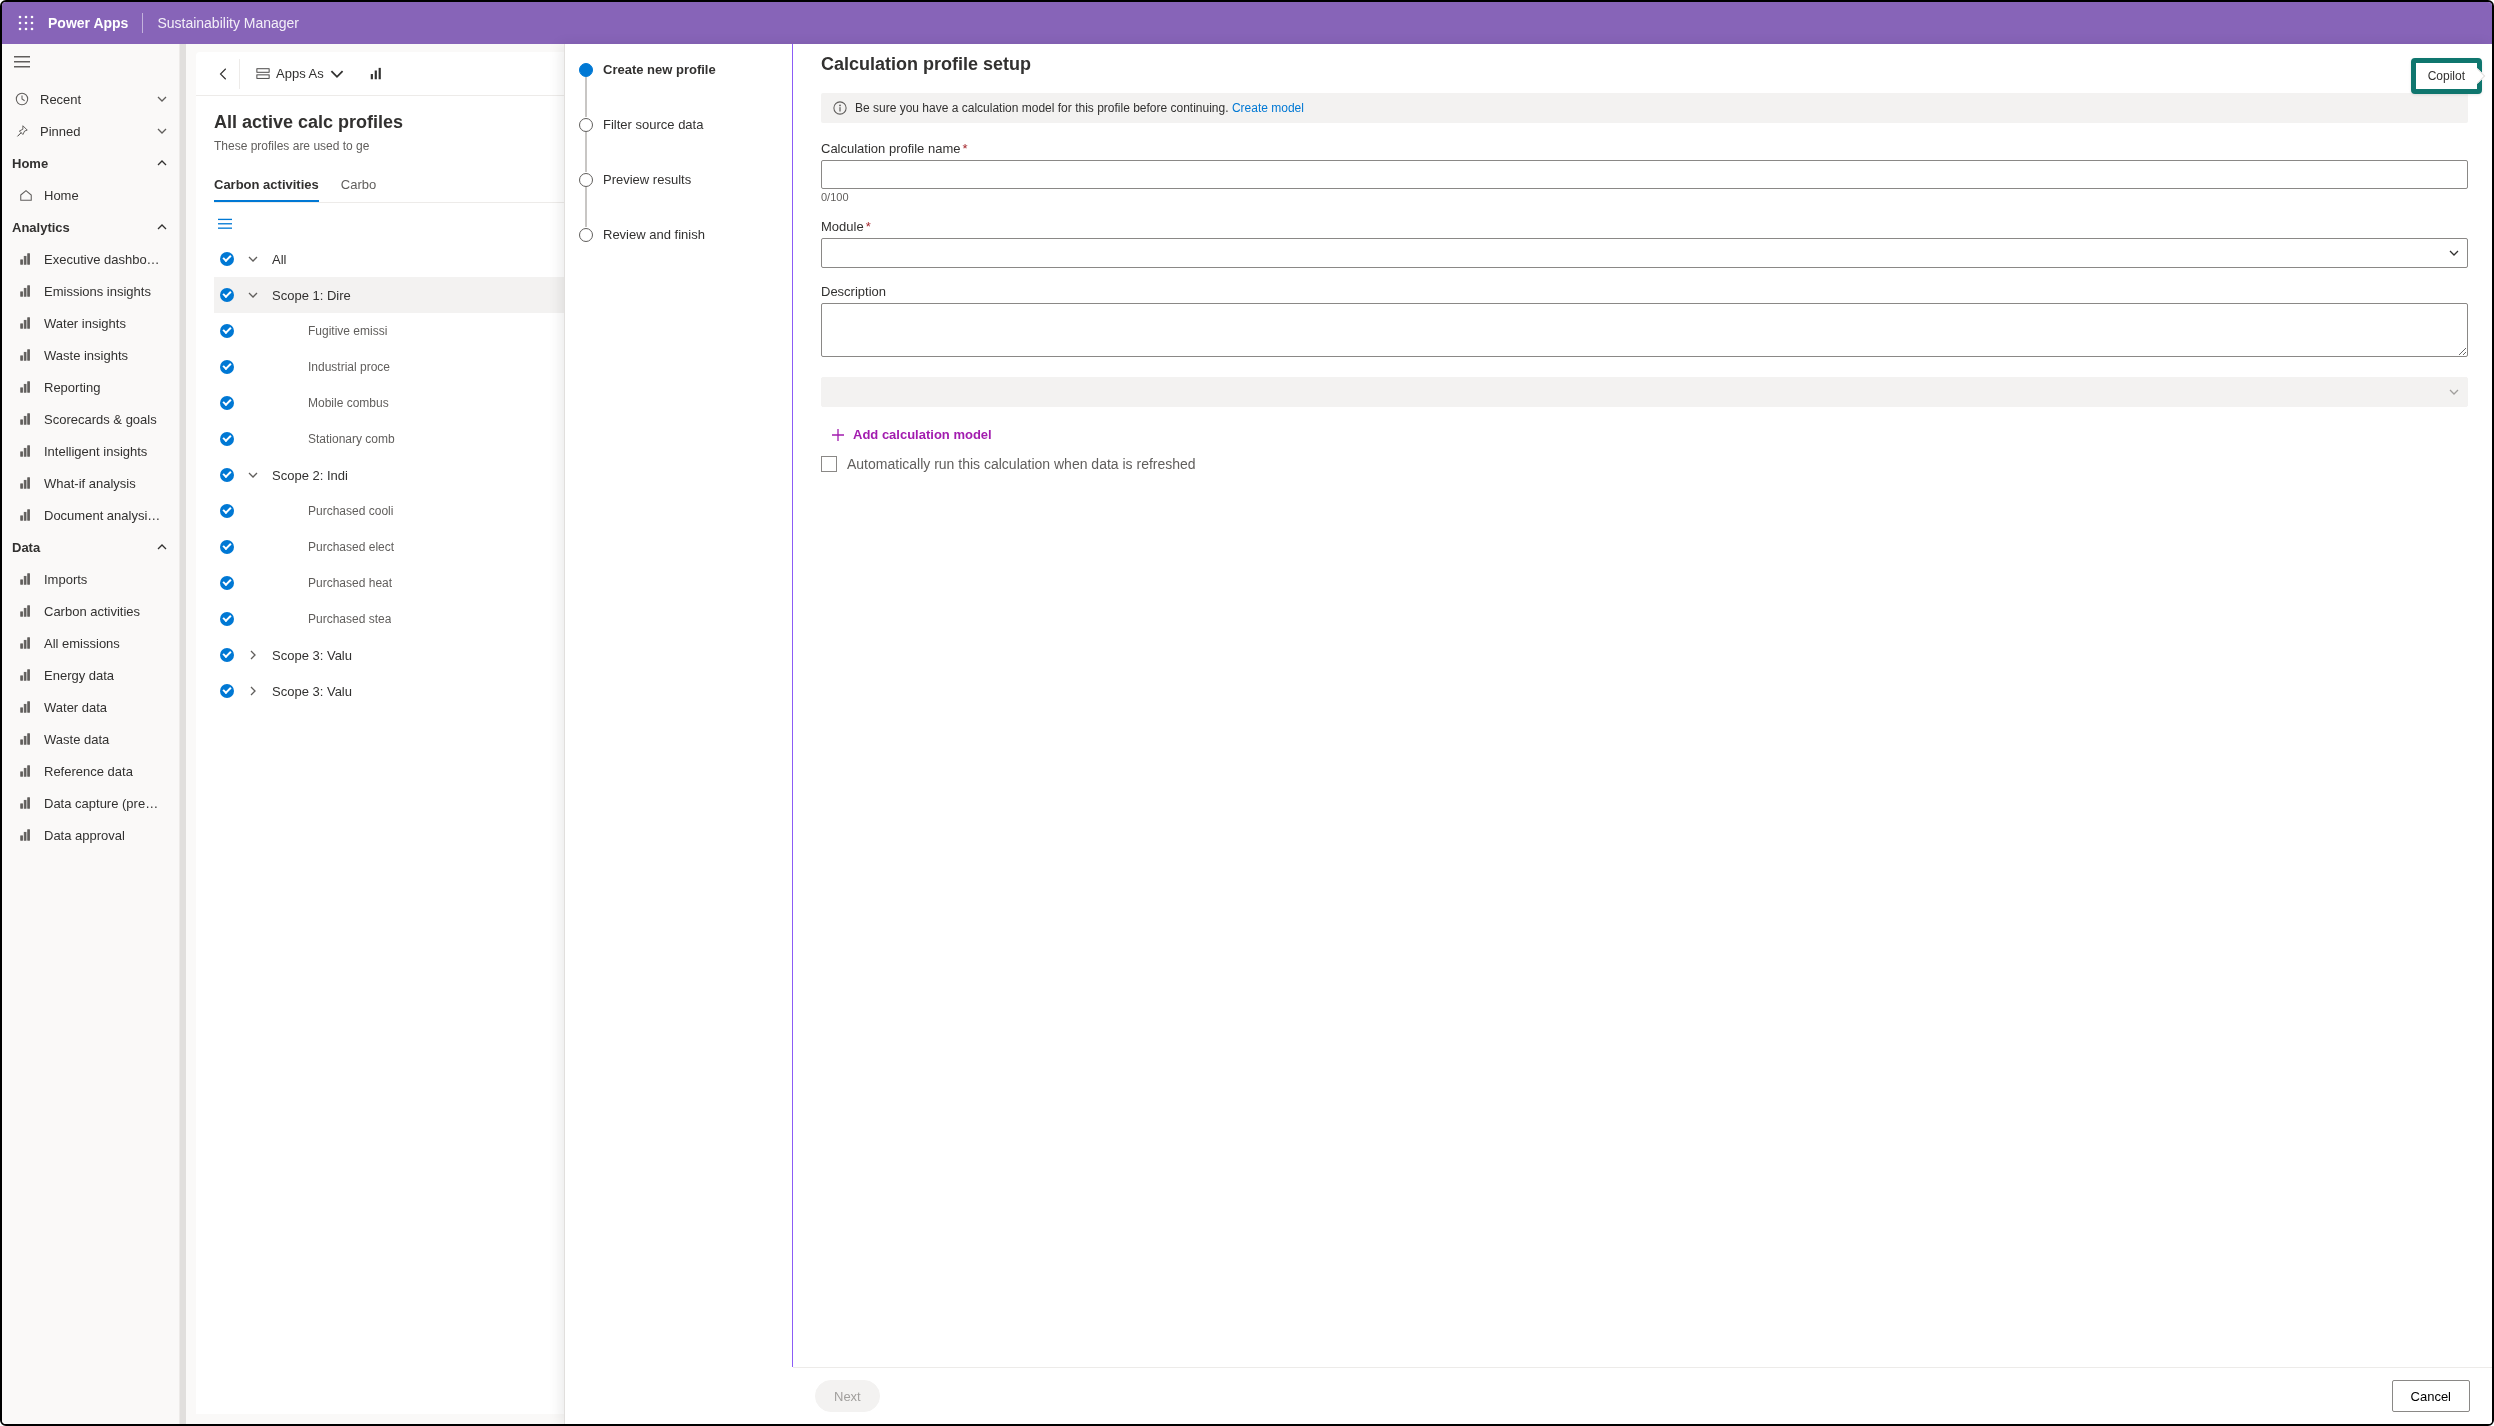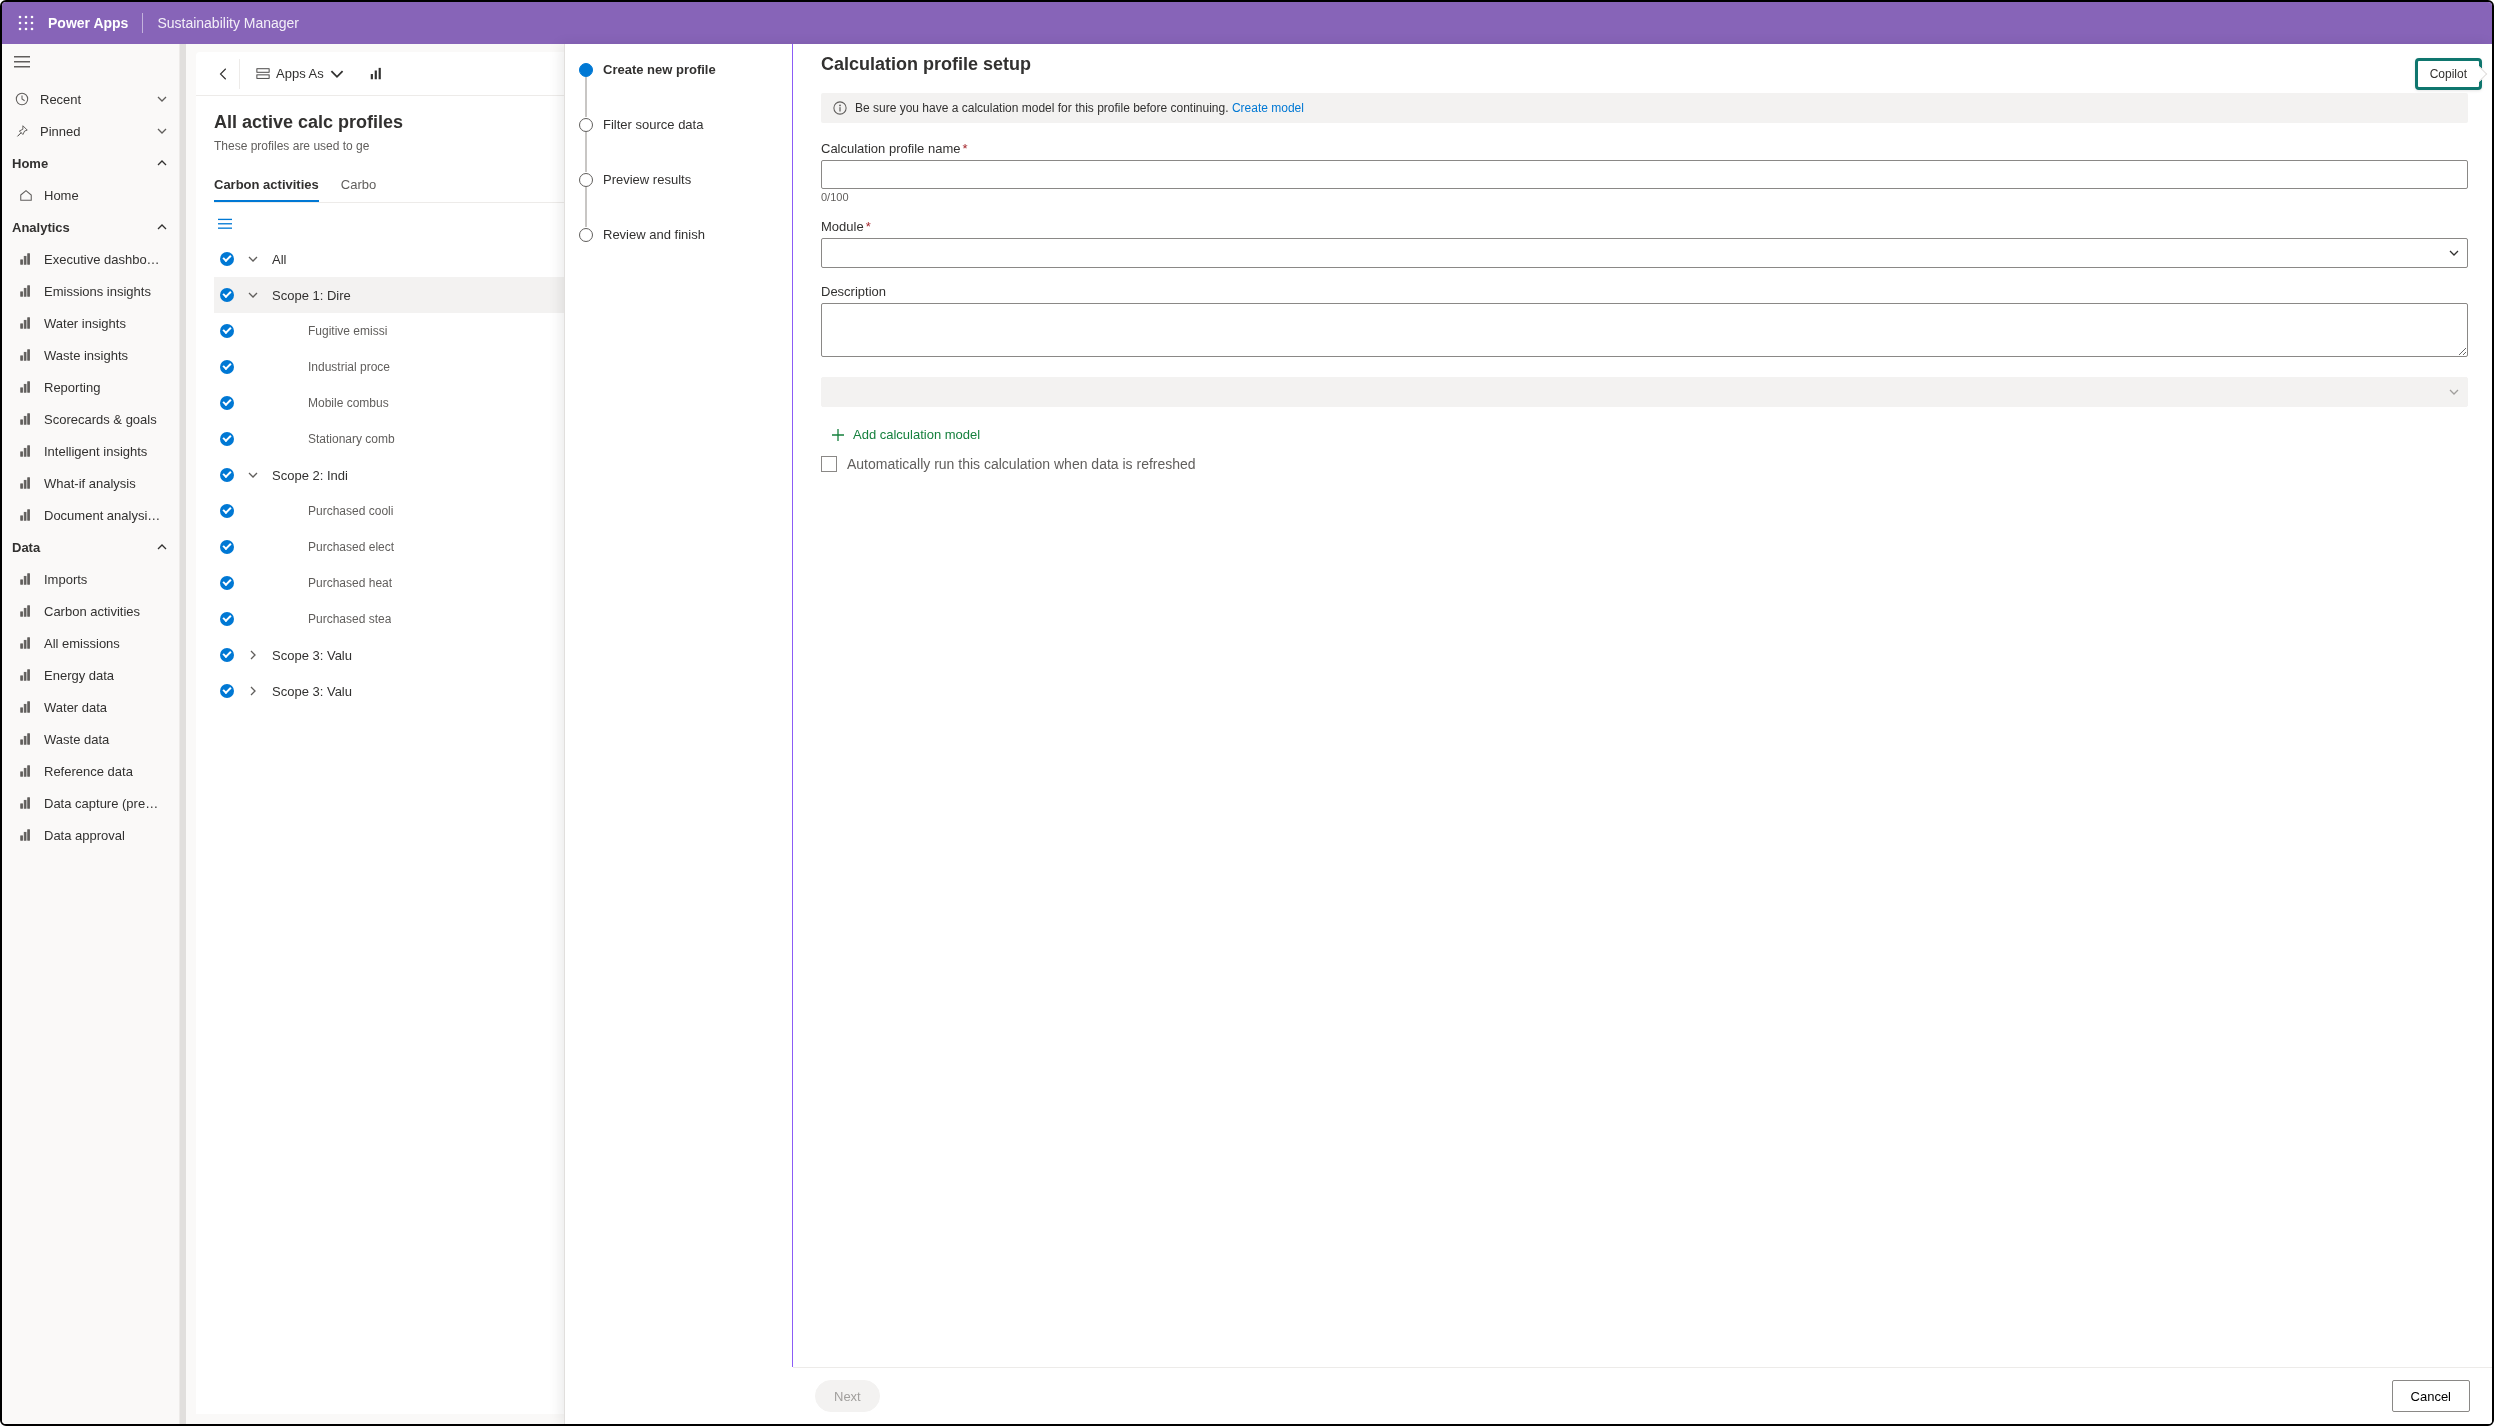--- a/index.html
+++ b/index.html
@@ -80,30 +80,30 @@
 .info a { color: #0078d4; text-decoration: none; cursor: pointer; }
 .fld { margin-bottom: 16px; }
 .fld label { display: block; font-size: 13px; margin-bottom: 4px; }
 .fld .req { color: #a4262c; margin-left: 2px; }
 .fld input[type=text], .fld textarea, .fld .select { width: 100%; border: 1px solid #8a8886; border-radius: 2px; font-size: 13px; padding: 6px 8px; font-family: inherit; }
 .fld textarea { height: 54px; resize: both; }
 .fld .hint { font-size: 11px; color: #605e5c; margin-top: 2px; }
 .fld .select { display: flex; align-items: center; justify-content: flex-end; height: 30px; cursor: pointer; }
 .fld .select.disabled { background: #f3f2f1; border-color: #f3f2f1; color: #a19f9d; }
 .fld .select svg { width: 10px; height: 10px; fill: #605e5c; }
-.addmodel { display: inline-flex; align-items: center; gap: 8px; color: #15803d; font-size: 13px; cursor: pointer; margin: 4px 0 14px 10px; }
+.addmodel { display: inline-flex; align-items: center; gap: 8px; color: #a21caf; font-size: 13px; cursor: pointer; margin: 4px 0 14px 10px; font-weight: bold; }
 .addmodel svg { width: 14px; height: 14px; fill: currentColor; }
 .chk { display: flex; align-items: center; gap: 10px; font-size: 14px; color: #605e5c; }
 .chk .box { width: 16px; height: 16px; border: 1px solid #8a8886; }
 .flyfoot { border-top: 1px solid #edebe9; padding: 12px 22px; display: flex; align-items: center; margin-left: 228px; justify-content: space-between; }
 .btn { height: 32px; padding: 0 18px; border-radius: 2px; font-size: 13px; cursor: pointer; border: 1px solid #8a8886; background: #fff; }
 .btn.primary { background: #f3f2f1; border-color: #f3f2f1; color: #a19f9d; cursor: default; border-radius: 16px; }
 
 
-.copilot { position: absolute; top: 56px; right: 10px; background: #fff; border: 3px solid #0f766e; border-radius: 4px; padding: 6px 12px; font-size: 12px; box-shadow: 0 1px 3px rgba(0,0,0,.1); z-index: 5; }
+.copilot { position: absolute; top: 56px; right: 10px; background: #fff; border: 5px solid #0f766e; border-radius: 4px; padding: 6px 12px; font-size: 12px; box-shadow: 0 1px 3px rgba(0,0,0,.1); z-index: 5; }
 .copilot::after { content: ""; position: absolute; right: -6px; top: 50%; transform: translateY(-50%) rotate(45deg); width: 10px; height: 10px; background: #fff; border-right: 1px solid #e1dfdd; border-top: 1px solid #e1dfdd; }
 
 
 ::-webkit-scrollbar { width: 6px; }
 ::-webkit-scrollbar-thumb { background: #c8c6c4; }
 </style>
 </head>
 <body>
 
 <div class="frame">

